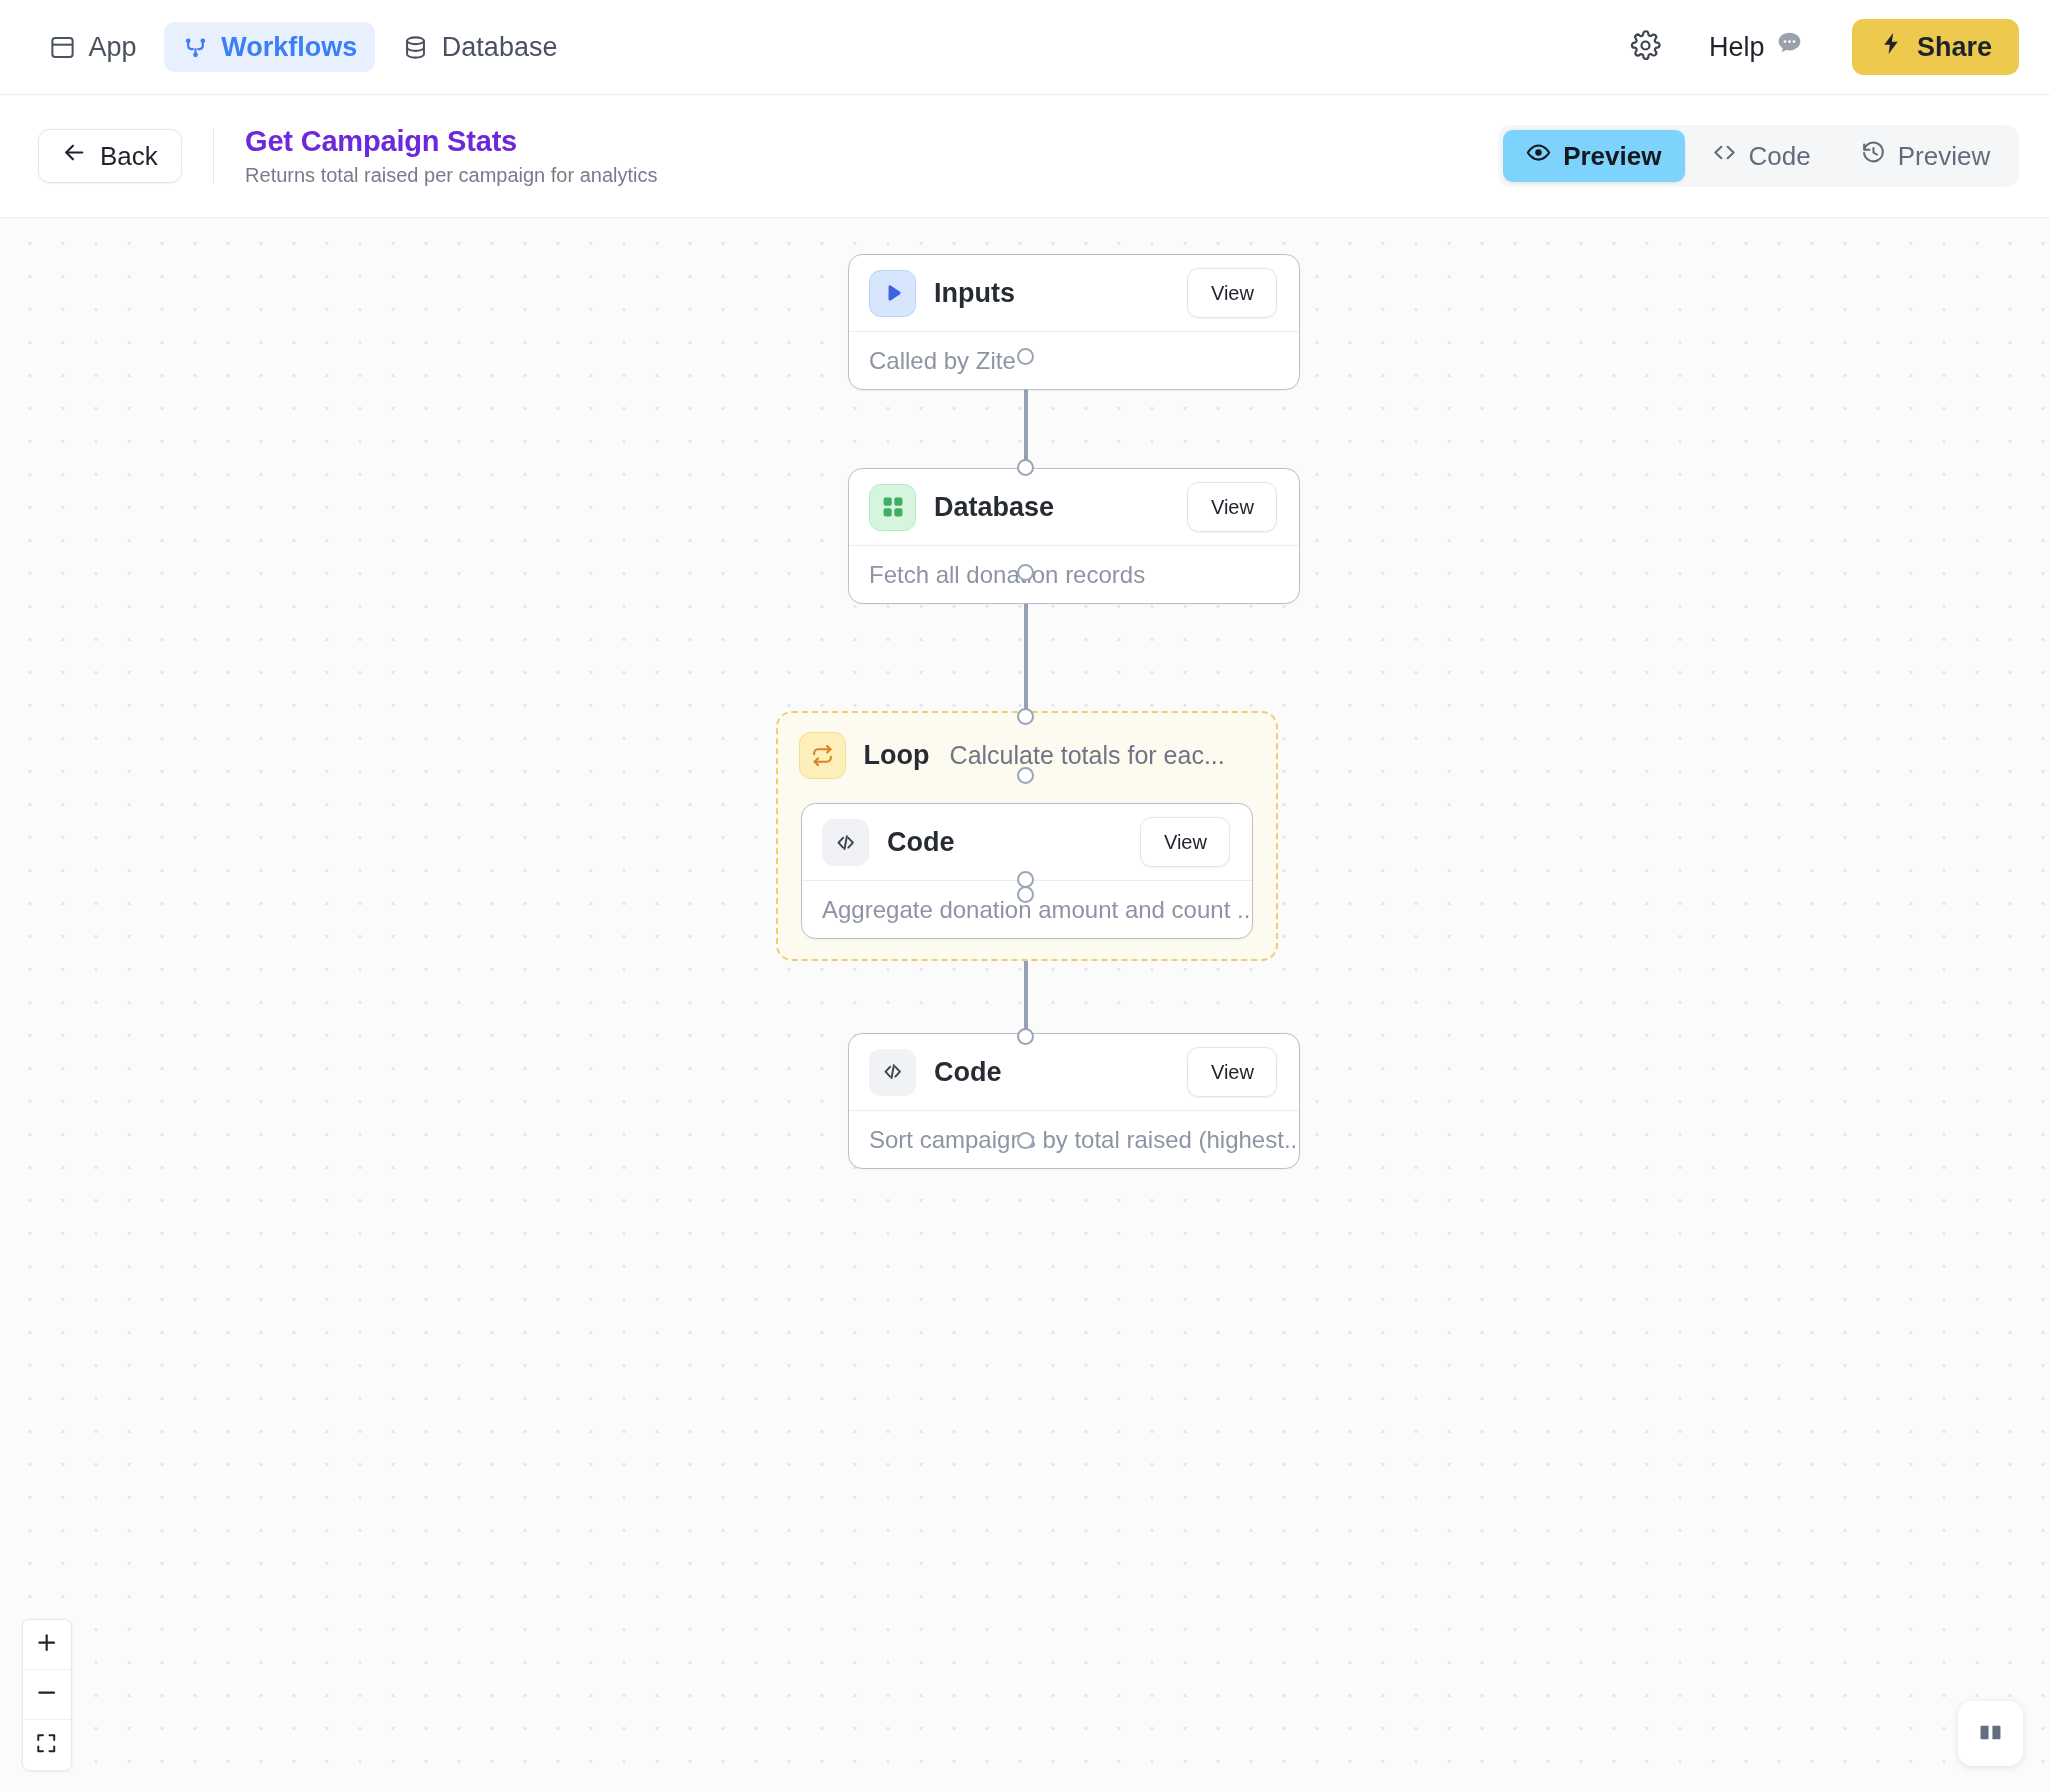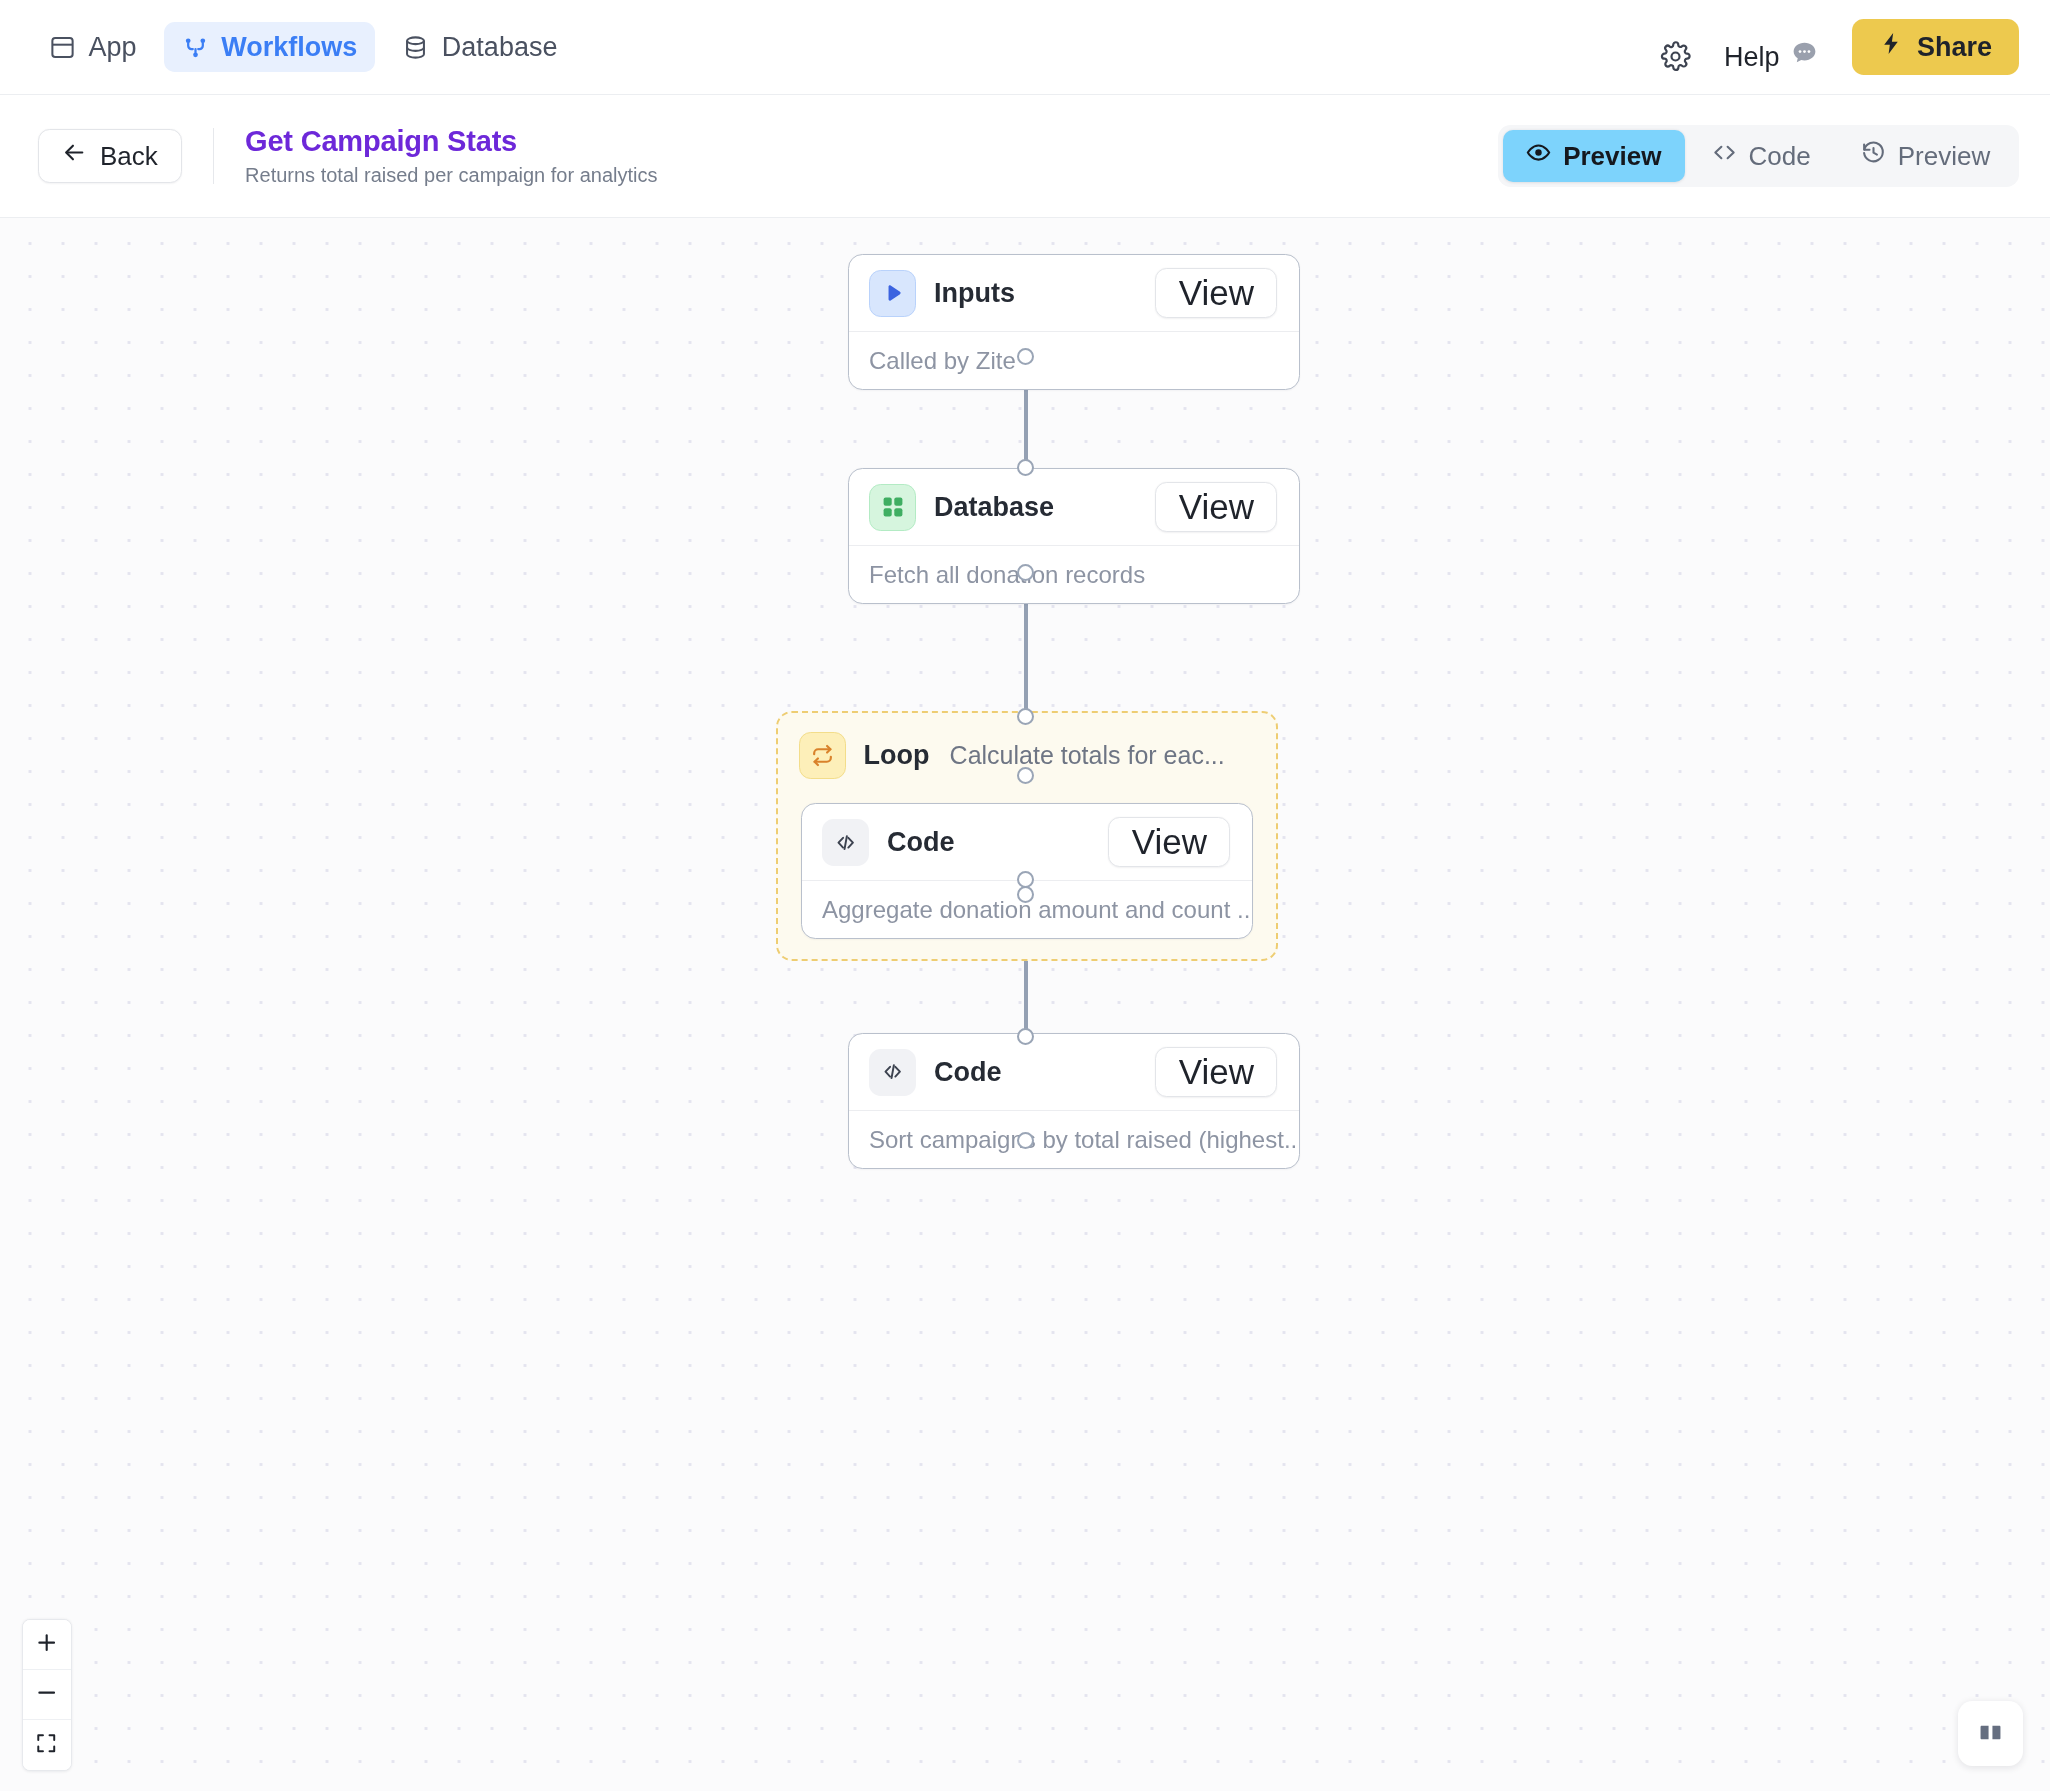--- a/index.html
+++ b/index.html
@@ -43,22 +43,22 @@
   .nav-tab.active {
     background: #e8f0fe;
     color: #3b7ef5;
     font-weight: 600;
   }
   .nav-tab svg { display: block; flex: 0 0 auto; }
 
   .nav-right {
     margin-left: auto;
     display: flex;
-    align-items: flex-end;
-    gap: 33px;
+    align-items: center;
+    gap: 48px;
   }
   .gear-btn { cursor: pointer; display: flex; align-items: center; }
   .help-btn {
     display: flex;
     align-items: center;
     gap: 10.8px;
     font-size: 27px;
     color: #1f232b;
     cursor: pointer;
     font-weight: 400;
@@ -217,21 +217,21 @@
     font-weight: 600;
     color: #262b34;
   }
   .view-btn {
     margin-left: auto;
     height: 50px;
     padding: 0 22.5px;
     background: #ffffff;
     border: 0.9px solid #e3e5e9;
     border-radius: 11.7px;
-    font-size: 35px;
+    font-size: 20px;
     font-weight: 500;
     color: #1f232b;
     font-family: "Liberation Sans", sans-serif;
     cursor: pointer;
     box-shadow: 0 0.9px 1.8px rgba(16,24,40,.06);
   }
   .node-body {
     border-top: 0.9px solid #ecedf0;
     height: 58px;
     display: flex;

